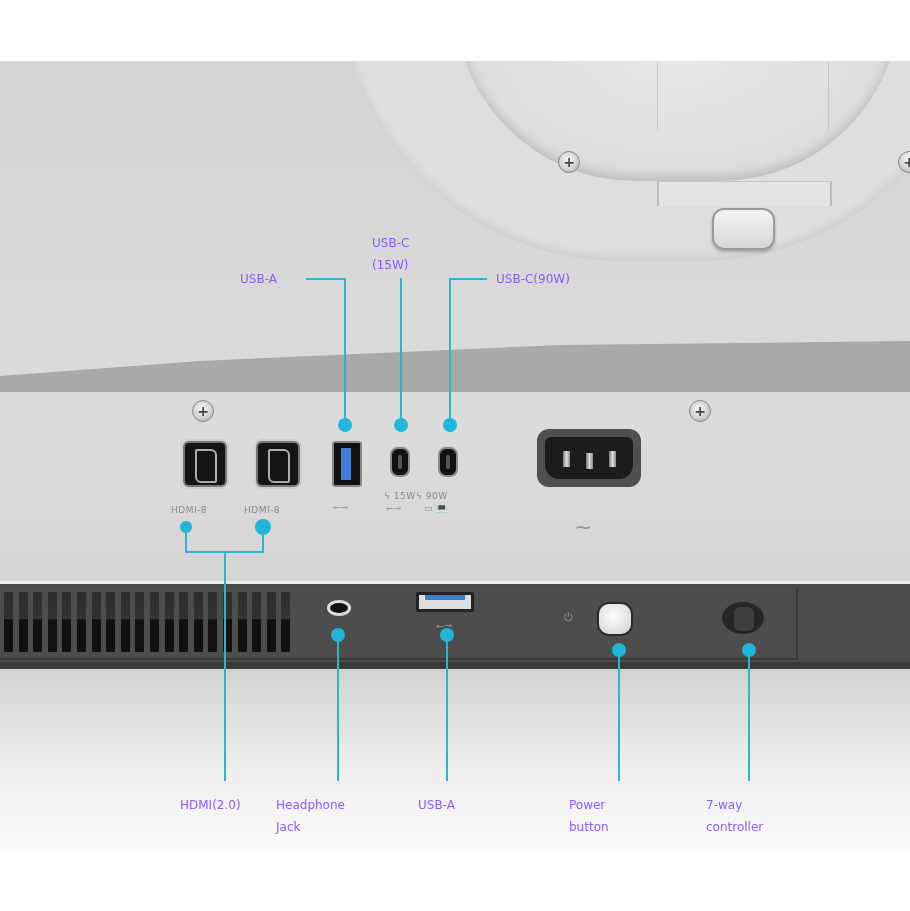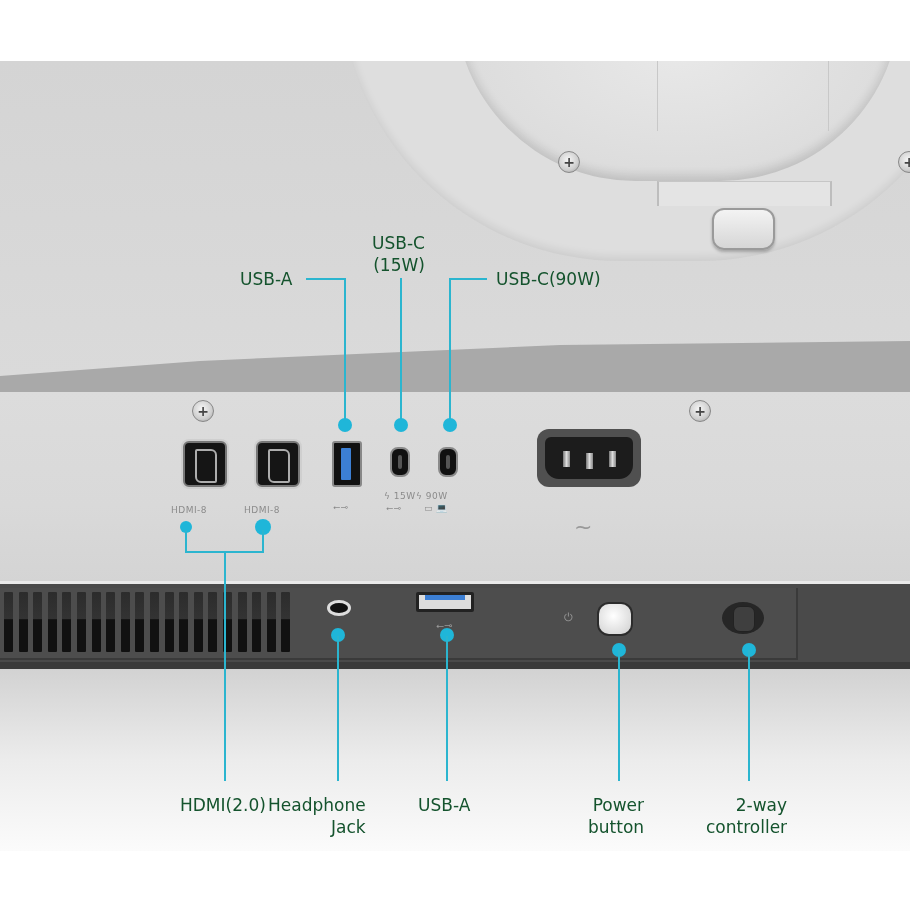--- a/index.html
+++ b/index.html
@@ -53,21 +53,21 @@
   .power-icon{position:absolute;left:564px;top:611px;font-size:11px;color:#999}
   .power-btn{position:absolute;left:599px;top:604px;width:32px;height:30px;border-radius:10px;
     background:radial-gradient(circle at 45% 40%,#ffffff,#cfcfcf);box-shadow:0 0 0 2px #2c2c2c}
   .joystick-well{position:absolute;left:722px;top:602px;width:42px;height:32px;border-radius:50%;background:#262626}
   .joystick{position:absolute;left:733px;top:606px;width:22px;height:26px;border-radius:7px;background:#3f3f3f;border:1px solid #222}
   .lower-bg{position:absolute;left:0;top:669px;width:910px;height:182px;
     background:linear-gradient(180deg,#d2d2d2 0%,#ececec 50%,#fbfbfb 100%)}
   
   .line{position:absolute;background:#2bb5cf}
   .dot{position:absolute;width:14px;height:14px;border-radius:50%;background:#1fb6d9}
-  .callout{position:absolute;font-size:17px;color:#14532d;text-align:right;white-space:nowrap;line-height:22px}
+  .callout{position:absolute;font-size:12px;color:#8b5cf6;text-align:left;white-space:nowrap;line-height:22px}
 </style>
 </head>
 <body>
 
 <div class="scene">
   <div class="stand-ring"></div>
   <div class="stand-disc"></div>
   <div class="stand-seam" style="left:657px"></div>
   <div class="stand-seam" style="left:828px"></div>
   <div class="stand-slot"></div>
@@ -171,25 +171,25 @@
 <div class="dot" style="left:331px;top:628px"></div>
 <div class="line" style="left:337px;top:636px;width:2px;height:145px"></div>
 <div class="dot" style="left:440px;top:628px"></div>
 <div class="line" style="left:446px;top:636px;width:2px;height:145px"></div>
 <div class="dot" style="left:612px;top:643px"></div>
 <div class="line" style="left:618px;top:650px;width:2px;height:131px"></div>
 <div class="dot" style="left:742px;top:643px"></div>
 <div class="line" style="left:748px;top:650px;width:2px;height:131px"></div>
 
 <div class="callout" style="left:180px;top:794px">HDMI(2.0)</div>
-<div class="callout" style="left:268px;top:794px">
+<div class="callout" style="left:276px;top:794px">
   <div>Headphone</div>
   <div>Jack</div>
 </div>
 <div class="callout" style="left:418px;top:794px">USB-A</div>
-<div class="callout" style="left:588px;top:794px">
+<div class="callout" style="left:569px;top:794px">
   <div>Power</div>
   <div>button</div>
 </div>
 <div class="callout" style="left:706px;top:794px">
-  <div>2-way</div>
+  <div>7-way</div>
   <div>controller</div>
 </div>
 
 </body></html>

